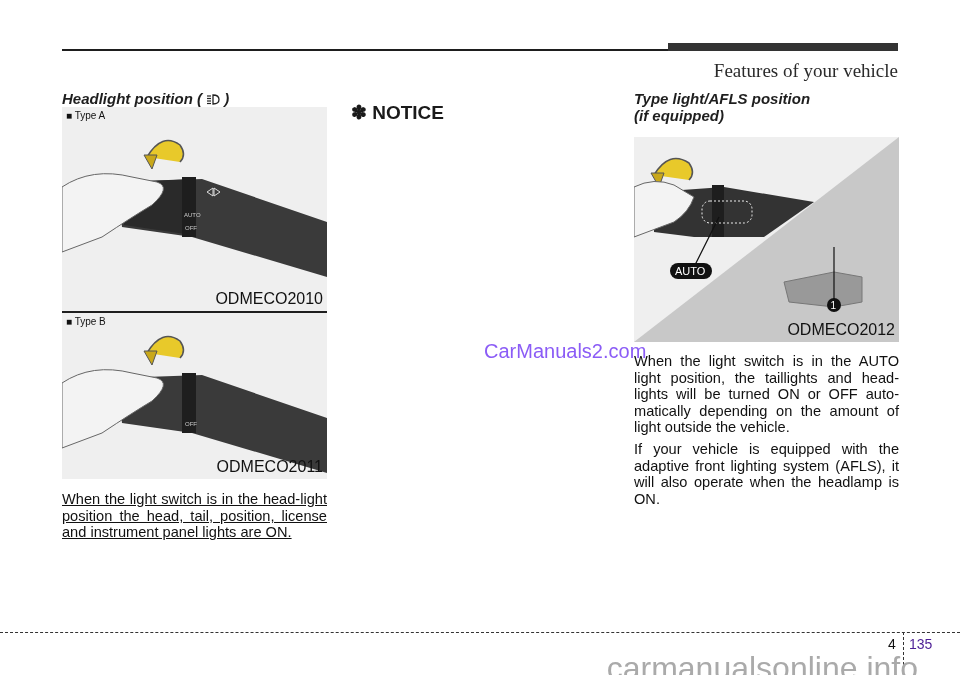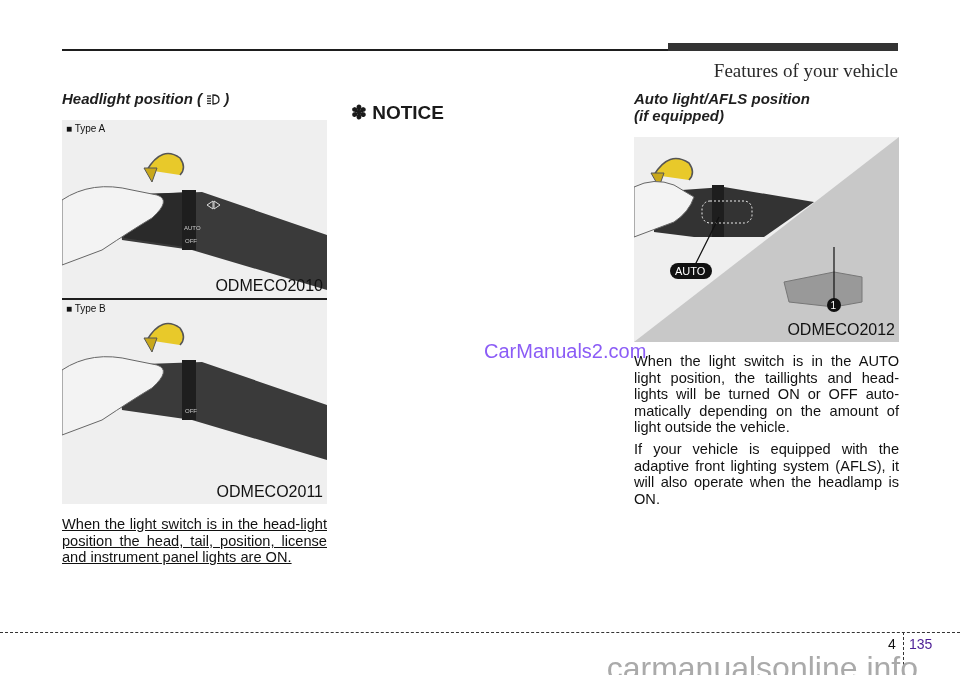--- a/index.html
+++ b/index.html
@@ -50,38 +50,38 @@
           <path d="M7 2 Q13 2 13 6.5 Q13 11 7 11 Z" fill="none" stroke="#222" stroke-width="1.3"></path>
           <line x1="1" y1="3" x2="5" y2="3" stroke="#222" stroke-width="1.2"></line>
           <line x1="1" y1="5.5" x2="5" y2="5.5" stroke="#222" stroke-width="1.2"></line>
           <line x1="1" y1="8" x2="5" y2="8" stroke="#222" stroke-width="1.2"></line>
           <line x1="1" y1="10.5" x2="5" y2="10.5" stroke="#222" stroke-width="1.2"></line>
         </svg>
     </span>
     <span>)</span>
   </p>
 
-  <div class="fig" style="height:178px;margin-top:13px;">
+  <div class="fig" style="height:204px;">
     <span class="type-label">■ Type A</span>
     <svg width="265" height="186" viewBox="0 0 265 186">
       <path d="M85 50 Q100 25 118 38 Q125 48 118 55" fill="#e8c92a" stroke="#555" stroke-width="1.5"></path>
       <path d="M82 48 L90 62 L95 48 Z" fill="#c9a81a" stroke="#555" stroke-width="1"></path>
       <path d="M55 75 L140 72 L265 115 L265 170 L130 130 L60 120 Z" fill="#3a3a3a"></path>
       <path d="M60 75 L130 72 L130 128 L62 118 Z" fill="#2a2a2a"></path>
       <rect x="120" y="70" width="14" height="60" fill="#1e1e1e"></rect>
       <text x="122" y="110" font-size="6" fill="#ccc" font-family="Liberation Sans, sans-serif">AUTO</text>
       <text x="123" y="123" font-size="6" fill="#ccc" font-family="Liberation Sans, sans-serif">OFF</text>
       <path d="M0 80 Q30 60 70 70 L95 75 Q110 80 90 98 Q70 110 40 130 L0 145 Z" fill="#f3f3f3" stroke="#666" stroke-width="1"></path>
       <path d="M145 85 l6 -4 v8 z M158 85 l-6 -4 v8 z" fill="none" stroke="#ddd" stroke-width="1"></path>
     </svg>
     <span class="code">ODMECO2010</span>
   </div>
   <div class="fig-sep"></div>
 
-  <div class="fig" style="height:204px;">
+  <div class="fig" style="height:166px;">
     <span class="type-label">■ Type B</span>
     <svg width="265" height="166" viewBox="0 0 265 166">
       <path d="M85 40 Q100 15 118 28 Q125 38 118 45" fill="#e8c92a" stroke="#555" stroke-width="1.5"></path>
       <path d="M82 38 L90 52 L95 38 Z" fill="#c9a81a" stroke="#555" stroke-width="1"></path>
       <path d="M55 65 L140 62 L265 105 L265 160 L130 120 L60 110 Z" fill="#3a3a3a"></path>
       <rect x="120" y="60" width="14" height="60" fill="#1e1e1e"></rect>
       <text x="123" y="113" font-size="6" fill="#ccc" font-family="Liberation Sans, sans-serif">OFF</text>
       <path d="M0 70 Q30 50 70 60 L95 65 Q110 70 90 88 Q70 100 40 120 L0 135 Z" fill="#f3f3f3" stroke="#666" stroke-width="1"></path>
     </svg>
     <span class="code">ODMECO2011</span>
@@ -92,21 +92,21 @@
 
 <div class="col col2">
   <p class="notice-title">
     <span>✽</span>
     <span>NOTICE</span>
   </p>
 </div>
 
 <div class="col col3">
   <p class="sec-title">
-    <span>Auto light/AFLS position</span><br>
+    <span>Type light/AFLS position</span><br>
     <span>(if equipped)</span>
   </p>
   <div class="fig" style="height:205px;margin-top:13px;">
     <svg width="265" height="205" viewBox="0 0 265 205">
       <polygon points="0,205 265,0 265,205" fill="#c8c8c8"></polygon>
       <path d="M150 145 L200 135 L228 140 L228 165 L200 170 L155 165 Z" fill="#999" stroke="#777"></path>
       <line x1="200" y1="110" x2="200" y2="163" stroke="#111" stroke-width="1.2"></line>
       <circle cx="200" cy="168" r="7" fill="#111"></circle>
       <text x="196.5" y="172" font-size="10" fill="#fff" font-family="Liberation Sans, sans-serif">1</text>
       <path d="M20 38 Q35 13 55 26 Q62 36 55 43" fill="#e8c92a" stroke="#555" stroke-width="1.5"></path>

